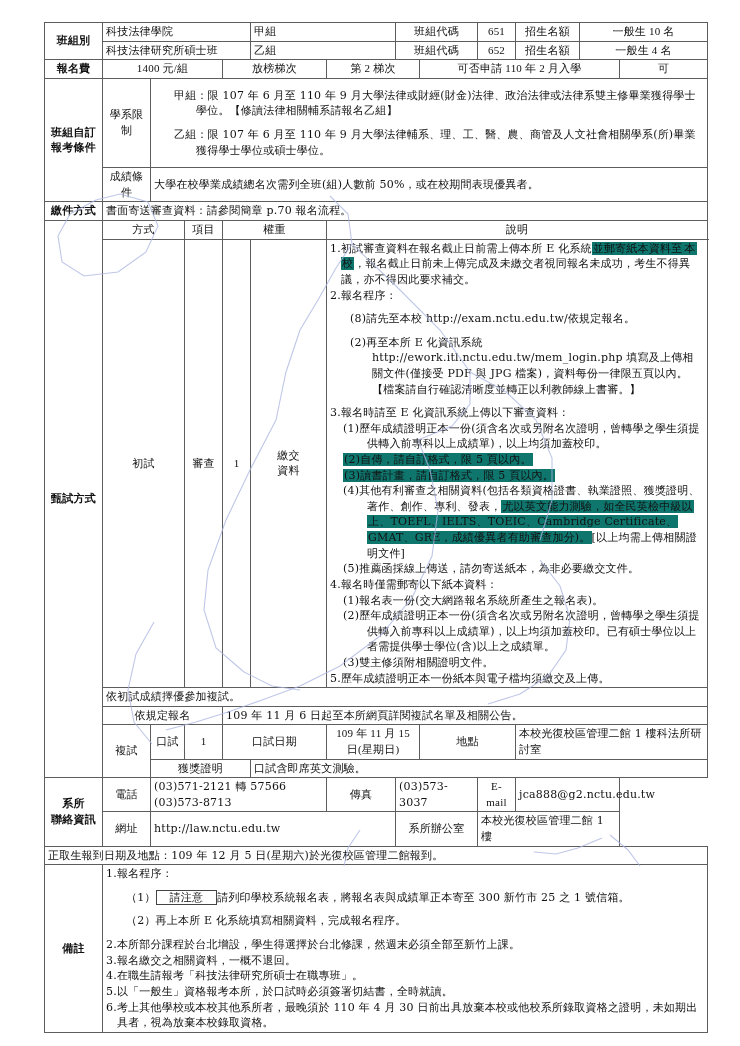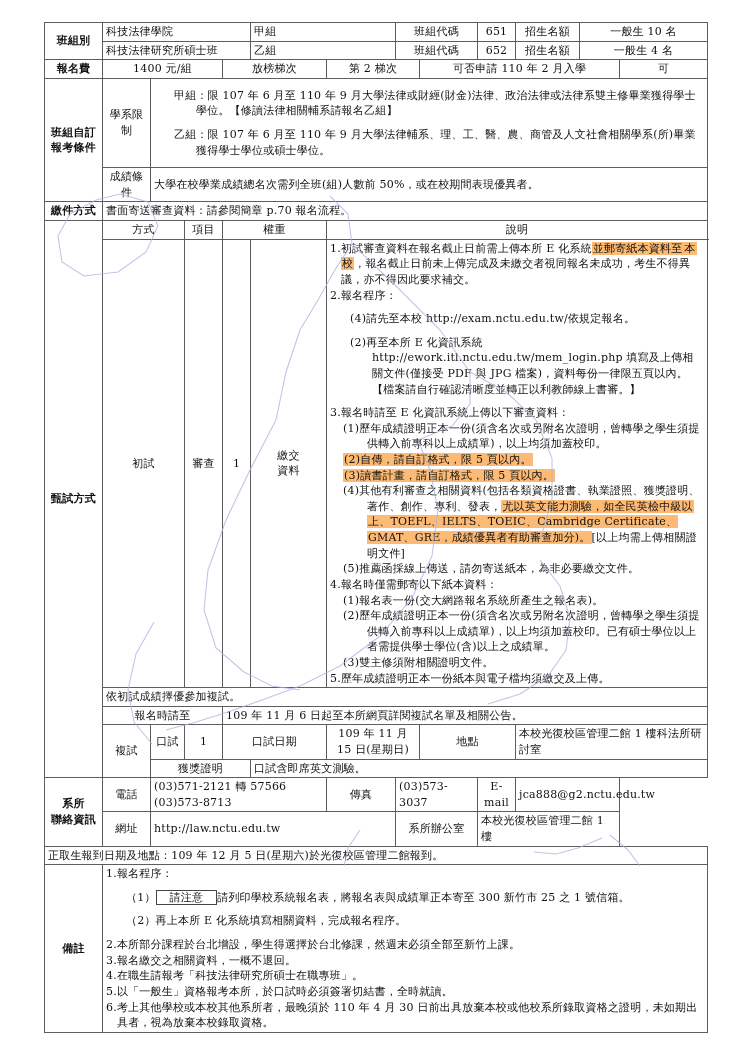--- a/index.html
+++ b/index.html
@@ -42,40 +42,40 @@
     z-index: 2;
   }
   table.form td {
     border: 1px solid #5d5d5d;
     padding: 1px 3px;
     font-size: 11px;
     line-height: 1.42;
     vertical-align: middle;
     letter-spacing: 0.2px;
   }
-  .ctr { text-align: center; }
+  .ctr { text-align: center; font-family: Liberation Serif, serif; }
   .lft { text-align: left; }
   .mid { vertical-align: middle; }
   .top { vertical-align: top; }
 
   .lbl {
     text-align: center;
     font-weight: bold;
     letter-spacing: 1px;
   }
   .lbl2 {
     text-align: center;
     letter-spacing: 1px;
   }
 
   
   .stack { line-height: 1.35; text-align: center; }
 
   .hl {
-    background: #fdba74;
+    background: #0f766e;
     padding: 0 1px;
     box-decoration-break: clone;
     -webkit-box-decoration-break: clone;
   }
   .boxed {
     border: 1px solid #444;
     padding: 0 13px;
   }
 
   .hang1 { margin:0; padding-left: 11px; text-indent: -11px; }
@@ -202,42 +202,42 @@
       <td class="ctr mid">1</td>
       <td class="ctr mid stack">
         <div>繳交</div>
         <div>資料</div>
       </td>
       <td class="lft top cellpad" colspan="8">
         <div class="hang1">
           <span>1.初試審查資料在報名截止日前需上傳本所 E 化系統</span><span class="hl">並郵寄紙本資料至</span><span class="hl">本校</span><span>，報名截止日前未上傳完成及未繳交者視同報名未成功，考生不得異議，亦不得因此要求補交。</span>
         </div>
         <div class="hang1">2.報名程序：</div>
-        <div class="hang2">(4)請先至本校 http://exam.nctu.edu.tw/依規定報名。</div>
+        <div class="hang2">(8)請先至本校 http://exam.nctu.edu.tw/依規定報名。</div>
         <div class="hang2">(2)再至本所 E 化資訊系統 http://ework.itl.nctu.edu.tw/mem_login.php 填寫及上傳相關文件(僅接受 PDF 與 JPG 檔案)，資料每份一律限五頁以內。【檔案請自行確認清晰度並轉正以利教師線上書審。】</div>
         <div class="hang1">3.報名時請至 E 化資訊系統上傳以下審查資料：</div>
         <div class="hang2b">(1)歷年成績證明正本一份(須含名次或另附名次證明，曾轉學之學生須提供轉入前專科以上成績單)，以上均須加蓋校印。</div>
         <div class="hang2b"><span class="hl">(2)自傳，請自訂格式，限 5 頁以內。</span></div>
         <div class="hang2b"><span class="hl">(3)讀書計畫，請自訂格式，限 5 頁以內。</span></div>
         <div class="hang2b"><span>(4)其他有利審查之相關資料(包括各類資格證書、執業證照、獲獎證明、著作、創作、專利、發表，</span><span class="hl">尤以英文能力測驗，如全民英檢中級以上、TOEFL、IELTS、TOEIC、Cambridge Certificate、GMAT、GRE，成績優異者有助審查加分)。</span><span>[以上均需上傳相關證明文件]</span></div>
         <div class="hang2b">(5)推薦函採線上傳送，請勿寄送紙本，為非必要繳交文件。</div>
         <div class="hang1">4.報名時僅需郵寄以下紙本資料：</div>
         <div class="hang2b">(1)報名表一份(交大網路報名系統所產生之報名表)。</div>
         <div class="hang2b">(2)歷年成績證明正本一份(須含名次或另附名次證明，曾轉學之學生須提供轉入前專科以上成績單)，以上均須加蓋校印。已有碩士學位以上者需提供學士學位(含)以上之成績單。</div>
         <div class="hang2b">(3)雙主修須附相關證明文件。</div>
         <div class="hang1">5.歷年成績證明正本一份紙本與電子檔均須繳交及上傳。</div>
       </td>
     </tr>
 
     <tr>
       <td class="lft" colspan="12">依初試成績擇優參加複試。</td>
     </tr>
 
     <tr>
-      <td class="lbl2" colspan="3">報名時請至</td>
+      <td class="lbl2" colspan="3">依規定報名</td>
       <td class="lft" colspan="9">109 年 11 月 6 日起至本所網頁詳閱複試名單及相關公告。</td>
     </tr>
 
     <tr>
       <td class="ctr mid" rowspan="2">複試</td>
       <td class="ctr">口試</td>
       <td class="ctr">1</td>
       <td class="ctr" colspan="2">口試日期</td>
       <td class="ctr" colspan="2">109 年 11 月 15 日(星期日)</td>
       <td class="ctr" colspan="2">地點</td>

